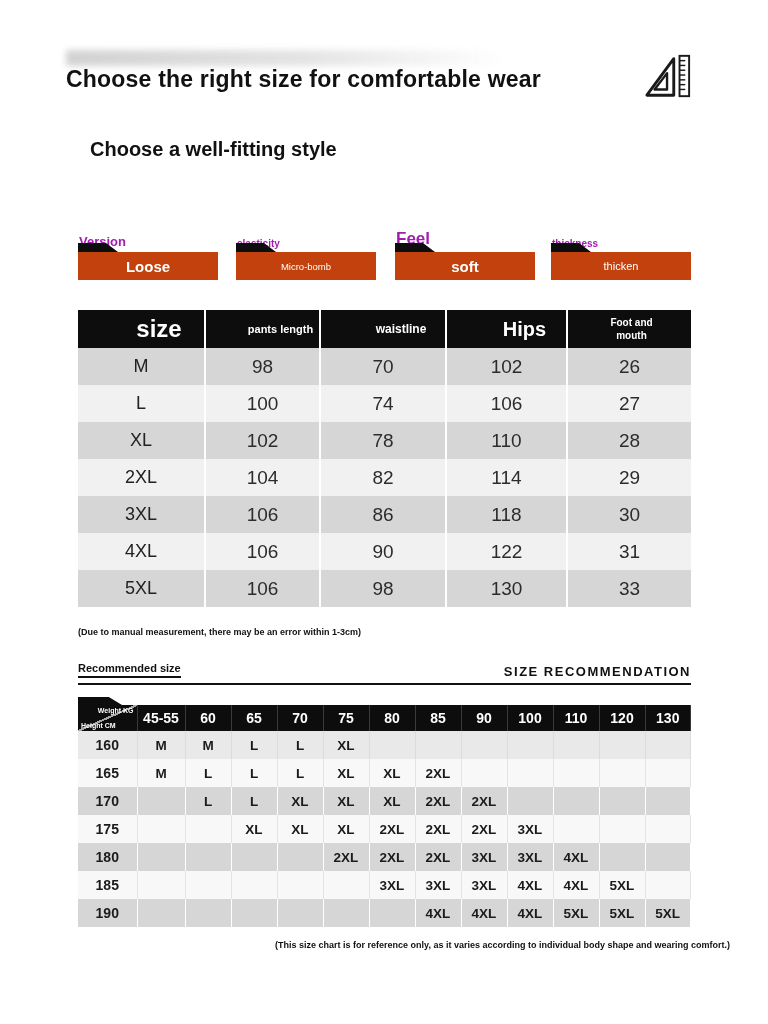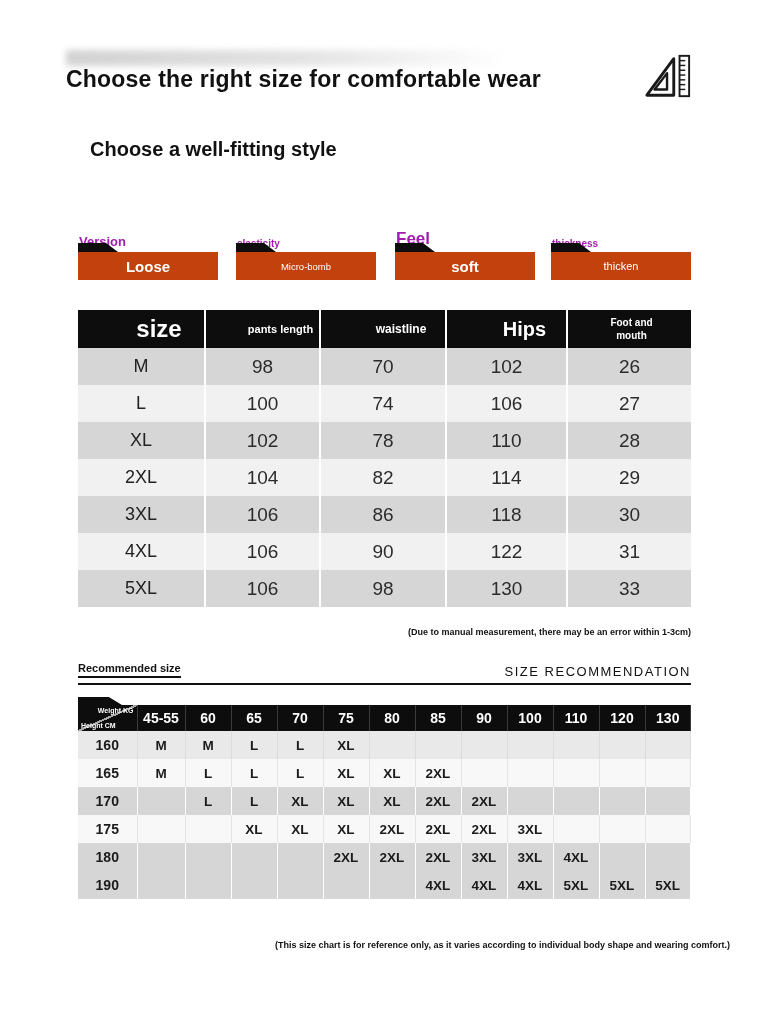--- a/index.html
+++ b/index.html
@@ -60,26 +60,26 @@
   }
   .size-table td:first-child { font-size:18px; color:#222; }
   .size-table tbody tr:nth-child(odd)  td { background:#d6d6d6; }
   .size-table tbody tr:nth-child(even) td { background:#f1f1f1; }
   .h-size { font-size:24px; font-weight:bold; }
   .h-sm   { font-size:11px; font-weight:bold; }
   .h-md   { font-size:12px; font-weight:bold; }
   .h-hips { font-size:20px; font-weight:bold; }
   .h-foot { font-size:10px; font-weight:bold; line-height:1.3; padding:0 32px; }
 
-  .note1 { position:absolute; left:78px; top:627px; width:613px; text-align:right; font-size:9px; font-weight:bold; color:#111; }
+  .note1 { position:absolute; left:78px; top:627px; width:613px; text-align:left; font-size:9px; font-weight:bold; color:#111; }
 
   
   .rec-head { position:absolute; left:78px; top:659px; width:613px; height:26px; border-bottom:2px solid #111; }
   .rec-left  { position:absolute; left:0; bottom:5px; font-size:11px; font-weight:bold; border-bottom:2px solid #111; padding-bottom:2px; }
-  .rec-right { position:absolute; right:0; bottom:4px; font-size:13px; font-weight:normal; letter-spacing:1.5px; }
+  .rec-right { position:absolute; right:0; bottom:4px; font-size:13px; font-weight:bold; letter-spacing:1.5px; }
 
   
   .rec-table { position:absolute; left:78px; top:705px; width:613px; border-collapse:collapse; table-layout:fixed; }
   .rec-table th {
     background:#0d0d0d; color:#fff; height:26px; font-size:14px; font-weight:bold;
     text-align:center; vertical-align:middle; border-right:1px solid #3a3a3a;
   }
   .rec-table td {
     height:28px; text-align:center; vertical-align:middle; font-size:13.5px; font-weight:bold;
     color:#1b1b1b; border-right:1px solid #fff;
@@ -344,20 +344,35 @@
           <td></td>
           <td>2XL</td>
           <td>2XL</td>
           <td>2XL</td>
           <td>3XL</td>
           <td>3XL</td>
           <td>4XL</td>
           <td></td>
           <td></td>
         </tr>
+        <tr class="light">
+          <td class="height-cell">185</td>
+          <td></td>
+          <td></td>
+          <td></td>
+          <td></td>
+          <td></td>
+          <td>3XL</td>
+          <td>3XL</td>
+          <td>3XL</td>
+          <td>4XL</td>
+          <td>4XL</td>
+          <td>5XL</td>
+          <td></td>
+        </tr>
         <tr class="dark">
           <td class="height-cell">190</td>
           <td></td>
           <td></td>
           <td></td>
           <td></td>
           <td></td>
           <td></td>
           <td>4XL</td>
           <td>4XL</td>

